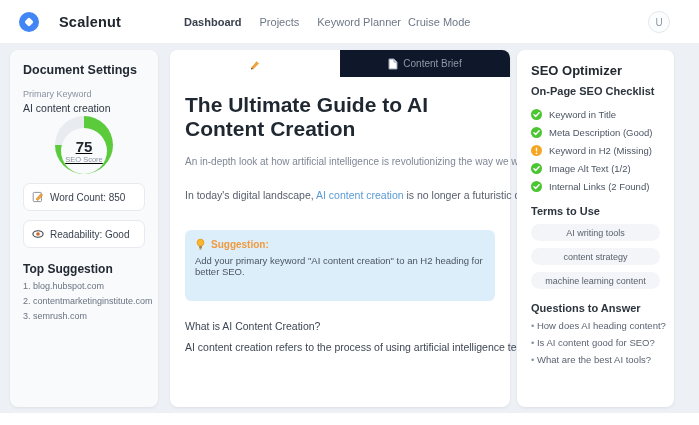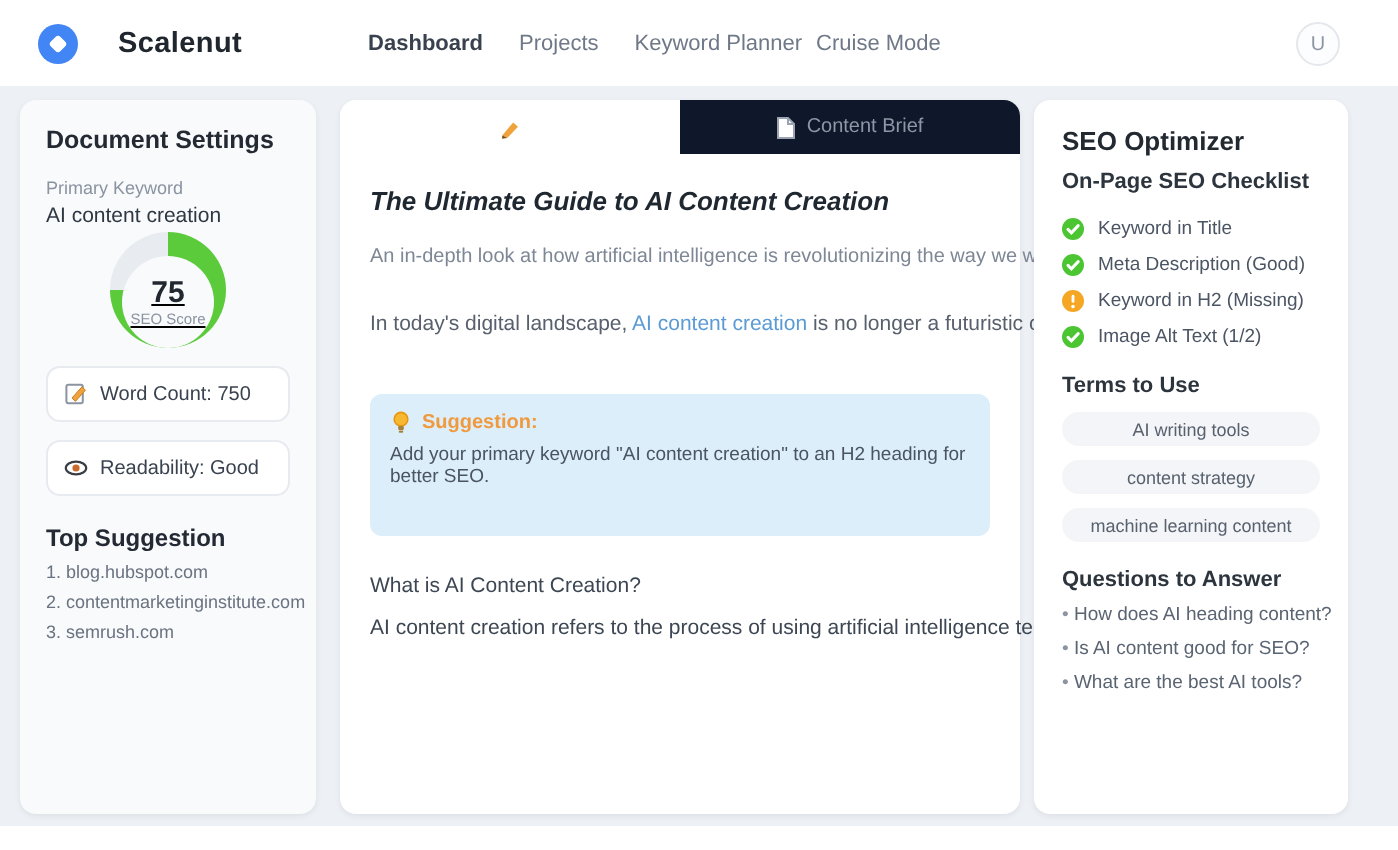--- a/index.html
+++ b/index.html
@@ -41,21 +41,21 @@
   .competitors-title { margin-top:14px; font-size:12px; font-weight:bold; color:#232a33; }
   .competitor { margin-top:5px; font-size:9px; color:#6a7380; white-space:nowrap; }
 
   
   .editor-panel { width:340px; margin-left:12px; background:#ffffff; flex:0 0 auto; }
   .tab-bar { display:flex; height:27px; border-radius:8px 8px 0 0; overflow:hidden; }
   .tab { flex:1; display:flex; align-items:center; justify-content:center; gap:5px; cursor:pointer; }
   .tab.active { background:#ffffff; }
   .tab.inactive { background:#0f172a; color:#8e97a5; font-size:10px; }
   .editor-body { padding:10px 15px 0 15px; }
-  .doc-title { font-size:13px; font-weight:bold; color:#1f2730; margin-top:6px;font-style:italic; }
+  .doc-title { font-size:21px; font-weight:bold; color:#1f2730; margin-top:6px; }
   .doc-intro { margin-top:15px; font-size:10px; color:#7e8795; white-space:nowrap; overflow:visible; }
   .doc-para { margin-top:22px; font-size:10.5px; color:#58606d; white-space:nowrap; overflow:visible; }
   .keyword-link { color:#5b9bd5; cursor:pointer; }
   .suggestion-box { margin-top:29px; background:#ddeefb; border-radius:6px; padding:8px 10px 24px 10px; }
   .suggestion-head { display:flex; align-items:center; gap:5px; font-size:10px; font-weight:bold; color:#ef9a3e; }
   .suggestion-text { margin-top:5px; font-size:9.5px; color:#4a5462; }
   .doc-h2 { margin-top:19px; font-size:10.5px; color:#3d4754; }
   .doc-body-text { margin-top:9px; font-size:10.5px; color:#3d4754; white-space:nowrap; }
 
   
@@ -109,21 +109,21 @@
           <div class="ring-label">SEO Score</div>
         </div>
       </div>
     </div>
 
     <div class="stat-box">
       <svg width="12" height="12" viewBox="0 0 12 12">
         <rect x="1.2" y="1.4" width="8.2" height="9.2" rx="1" fill="#ffffff" stroke="#8b94a0" stroke-width="1"></rect>
         <path d="M4 8 L9 2.4 L10.7 4.1 L5.7 9.7 Z" fill="#f0a23c" stroke="#c97f1e" stroke-width="0.5"></path>
       </svg>
-      <span>Word Count: 750</span>
+      <span>Word Count: 850</span>
     </div>
     <div class="stat-box">
       <svg width="12" height="12" viewBox="0 0 12 12">
         <ellipse cx="6" cy="6" rx="5.1" ry="3.2" fill="none" stroke="#3a3f46" stroke-width="1.1"></ellipse>
         <circle cx="6" cy="6" r="1.8" fill="#c96a2a"></circle>
       </svg>
       <span>Readability: Good</span>
     </div>
 
     <div class="competitors-title">Top Suggestion</div>
@@ -198,20 +198,27 @@
         </svg>
         <span class="label">Keyword in H2 (Missing)</span>
       </div>
       <div class="check-item">
         <svg class="status-icon good" viewBox="0 0 11 11">
           <circle class="dot" cx="5.5" cy="5.5" r="5.5"></circle>
             <path d="M3 5.7 L4.7 7.4 L8.1 3.8" fill="none" stroke="#fff" stroke-width="1.5" stroke-linecap="round"></path>
         </svg>
         <span class="label">Image Alt Text (1/2)</span>
       </div>
+      <div class="check-item">
+        <svg class="status-icon good" viewBox="0 0 11 11">
+          <circle class="dot" cx="5.5" cy="5.5" r="5.5"></circle>
+            <path d="M3 5.7 L4.7 7.4 L8.1 3.8" fill="none" stroke="#fff" stroke-width="1.5" stroke-linecap="round"></path>
+        </svg>
+        <span class="label">Internal Links (2 Found)</span>
+      </div>
     </div>
 
     <div class="terms-title">Terms to Use</div>
     <div class="term-pill">AI writing tools</div>
     <div class="term-pill">content strategy</div>
     <div class="term-pill">machine learning content</div>
 
     <div class="questions-title">Questions to Answer</div>
     <div class="question">How does AI heading content?</div>
     <div class="question">Is AI content good for SEO?</div>

